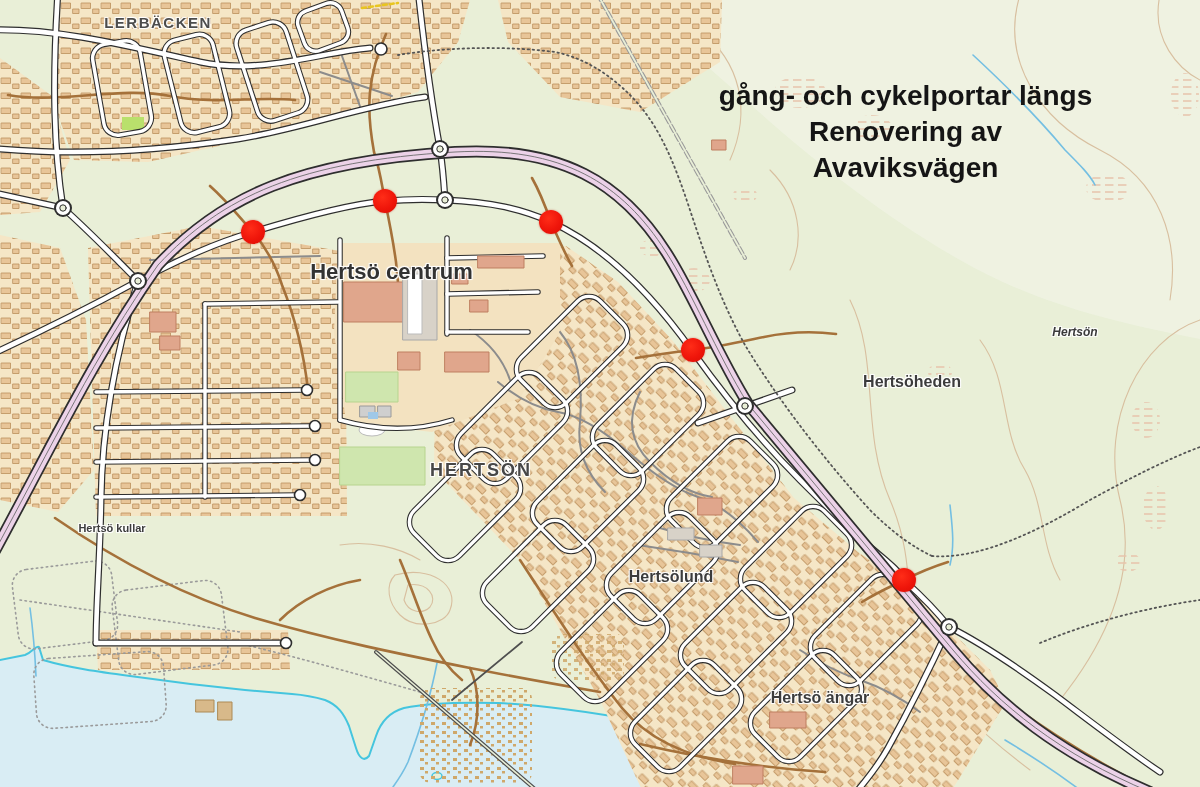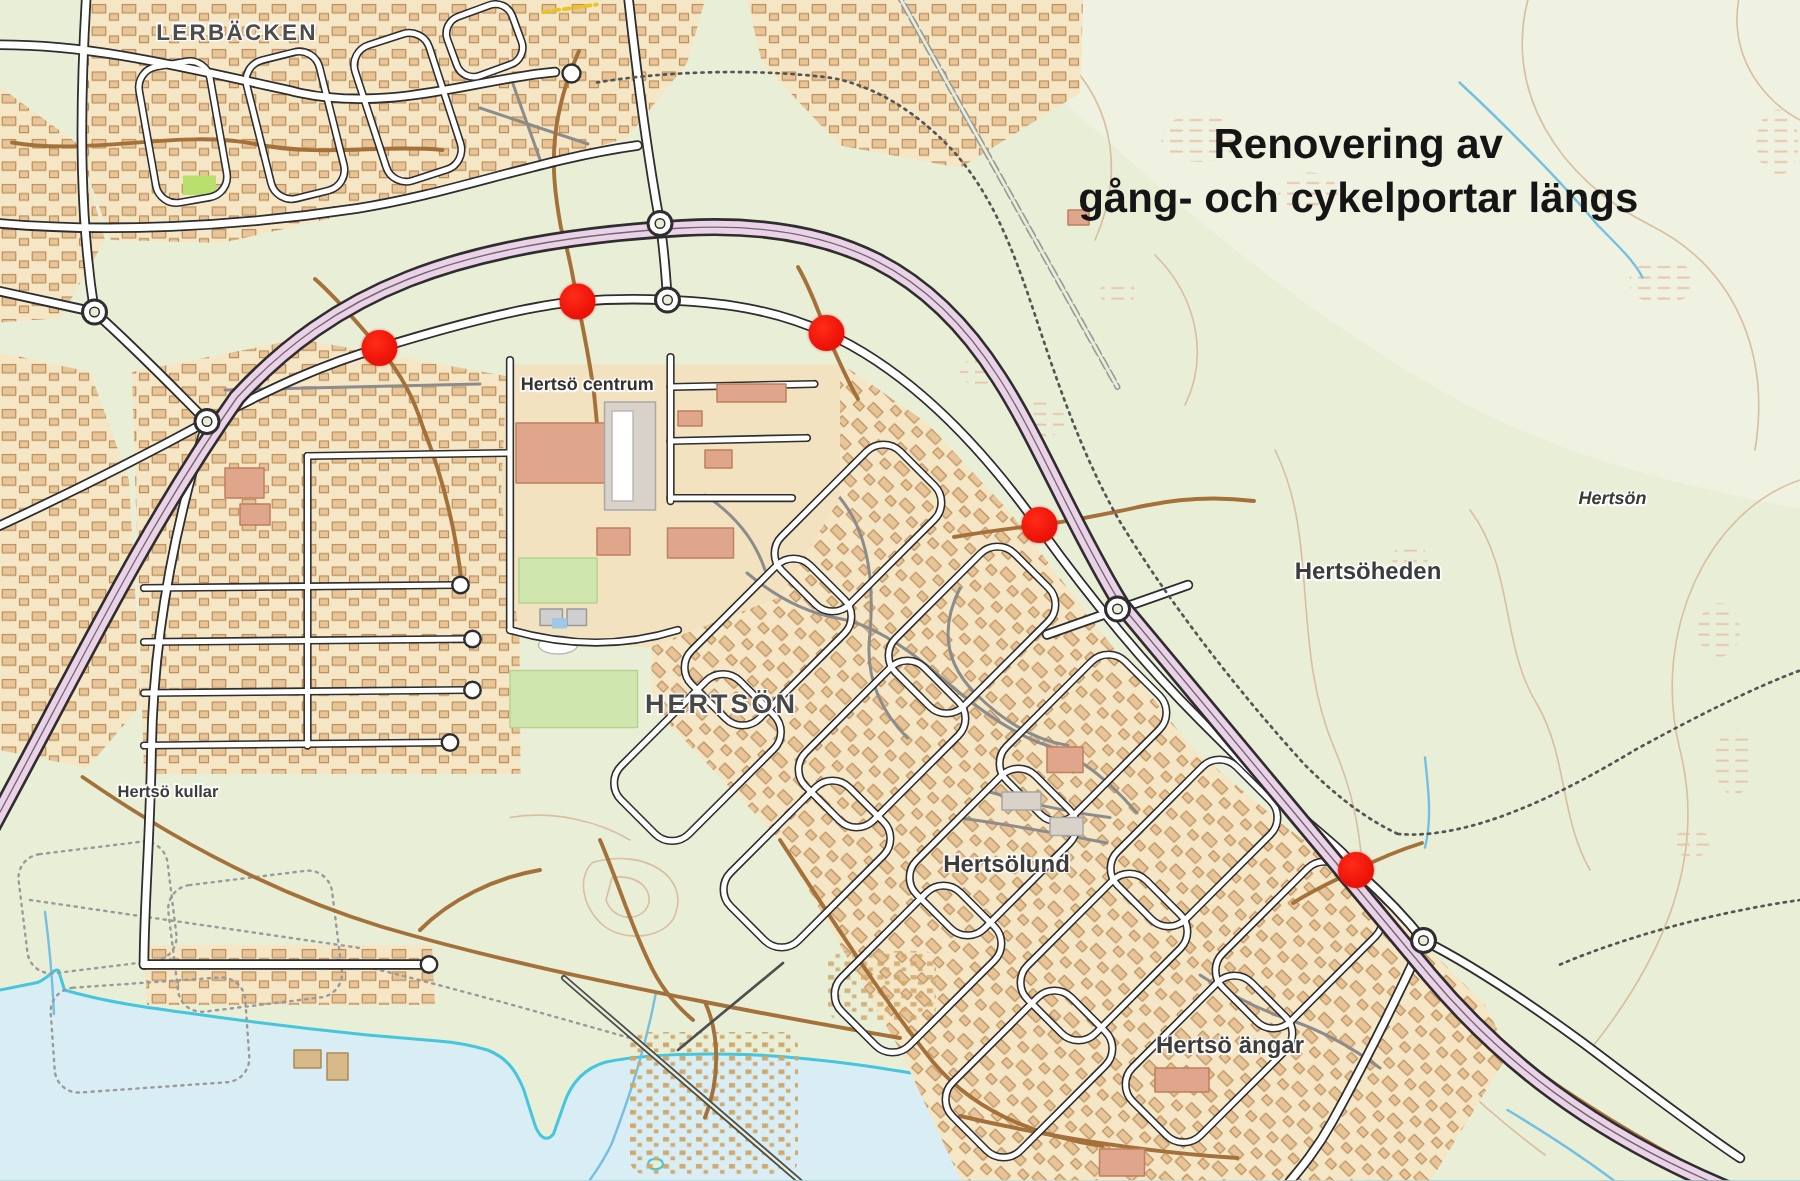--- a/index.html
+++ b/index.html
@@ -1,23 +1,23 @@
 <!DOCTYPE html>
 <html><head>
 <meta charset="utf-8">
 <style>
   html,body{margin:0;padding:0;background:#dfe4d4;font-family:"Liberation Sans",sans-serif;}
-  #stage{position:relative;width:1200px;height:787px;overflow:hidden;background:#0ea5e9;}
+  #stage{position:relative;width:1200px;height:787px;overflow:hidden;background:#22c55e;}
   #stage svg{position:absolute;left:0;top:0;}
   .maplabel{position:absolute;transform:translate(-50%,-50%);white-space:nowrap;color:#3c3c3c;
     font-weight:bold;
     text-shadow:-1px -1px 0 rgba(255,255,255,.85),1px -1px 0 rgba(255,255,255,.85),
                 -1px 1px 0 rgba(255,255,255,.85),1px 1px 0 rgba(255,255,255,.85),0 0 3px rgba(255,255,255,.9);}
   #lbl-lerbacken{left:158px;top:22px;font-size:15px;letter-spacing:1.5px;color:#4c4c4c;}
-  #lbl-hertso-centrum{left:370px;top:256px;font-size:12px;color:#323232;padding-left:43px;}
+  #lbl-hertso-centrum{left:370px;top:272px;font-size:22px;color:#323232;padding-left:43px;}
   #lbl-hertson-small{left:1075px;top:332px;font-size:12px;font-style:italic;color:#3a3a3a;}
   #lbl-hertsoheden{left:912px;top:382px;font-size:16px;text-align:right;}
   #lbl-hertson-large{left:481px;top:470px;font-size:18px;letter-spacing:2px;color:#474747;}
   #lbl-hertso-kullar{left:112px;top:528px;font-size:11px;}
   #lbl-hertsolund{left:671px;top:563px;font-size:16px;margin-top:14px;}
   #lbl-hertso-angar{left:820px;top:698px;font-size:16px;}
   #map-title{position:absolute;left:633px;top:78px;width:545px;text-align:center;color:#151515;
     font-size:28px;font-weight:bold;line-height:36px;letter-spacing:0px;}
   .marker{position:absolute;width:24px;height:24px;border-radius:50%;
     transform:translate(-50%,-50%);
@@ -390,22 +390,23 @@
   <div class="maplabel" id="lbl-hertso-centrum">Hertsö centrum</div>
   <div class="maplabel" id="lbl-hertson-small">Hertsön</div>
   <div class="maplabel" id="lbl-hertsoheden">Hertsöheden</div>
   <div class="maplabel" id="lbl-hertson-large">HERTSÖN</div>
   <div class="maplabel" id="lbl-hertso-kullar">Hertsö kullar</div>
   <div class="maplabel" id="lbl-hertsolund">Hertsölund</div>
   <div class="maplabel" id="lbl-hertso-angar">Hertsö ängar</div>
 </div>
 
 <div id="map-title">
+  <div>gång- och cykelportar längs</div>
   <div>Renovering av</div>
-  <div>gång- och cykelportar längs</div>
+  <div>Avaviksvägen</div>
 </div>
 
 <div id="markers-layer">
       <div class="marker" style="left: 253px; top: 232px;"></div>
       <div class="marker" style="left: 385px; top: 201px;"></div>
       <div class="marker" style="left: 551px; top: 222px;"></div>
       <div class="marker" style="left: 693px; top: 350px;"></div>
       <div class="marker" style="left: 904px; top: 580px;"></div>
     </div>
 </div>

